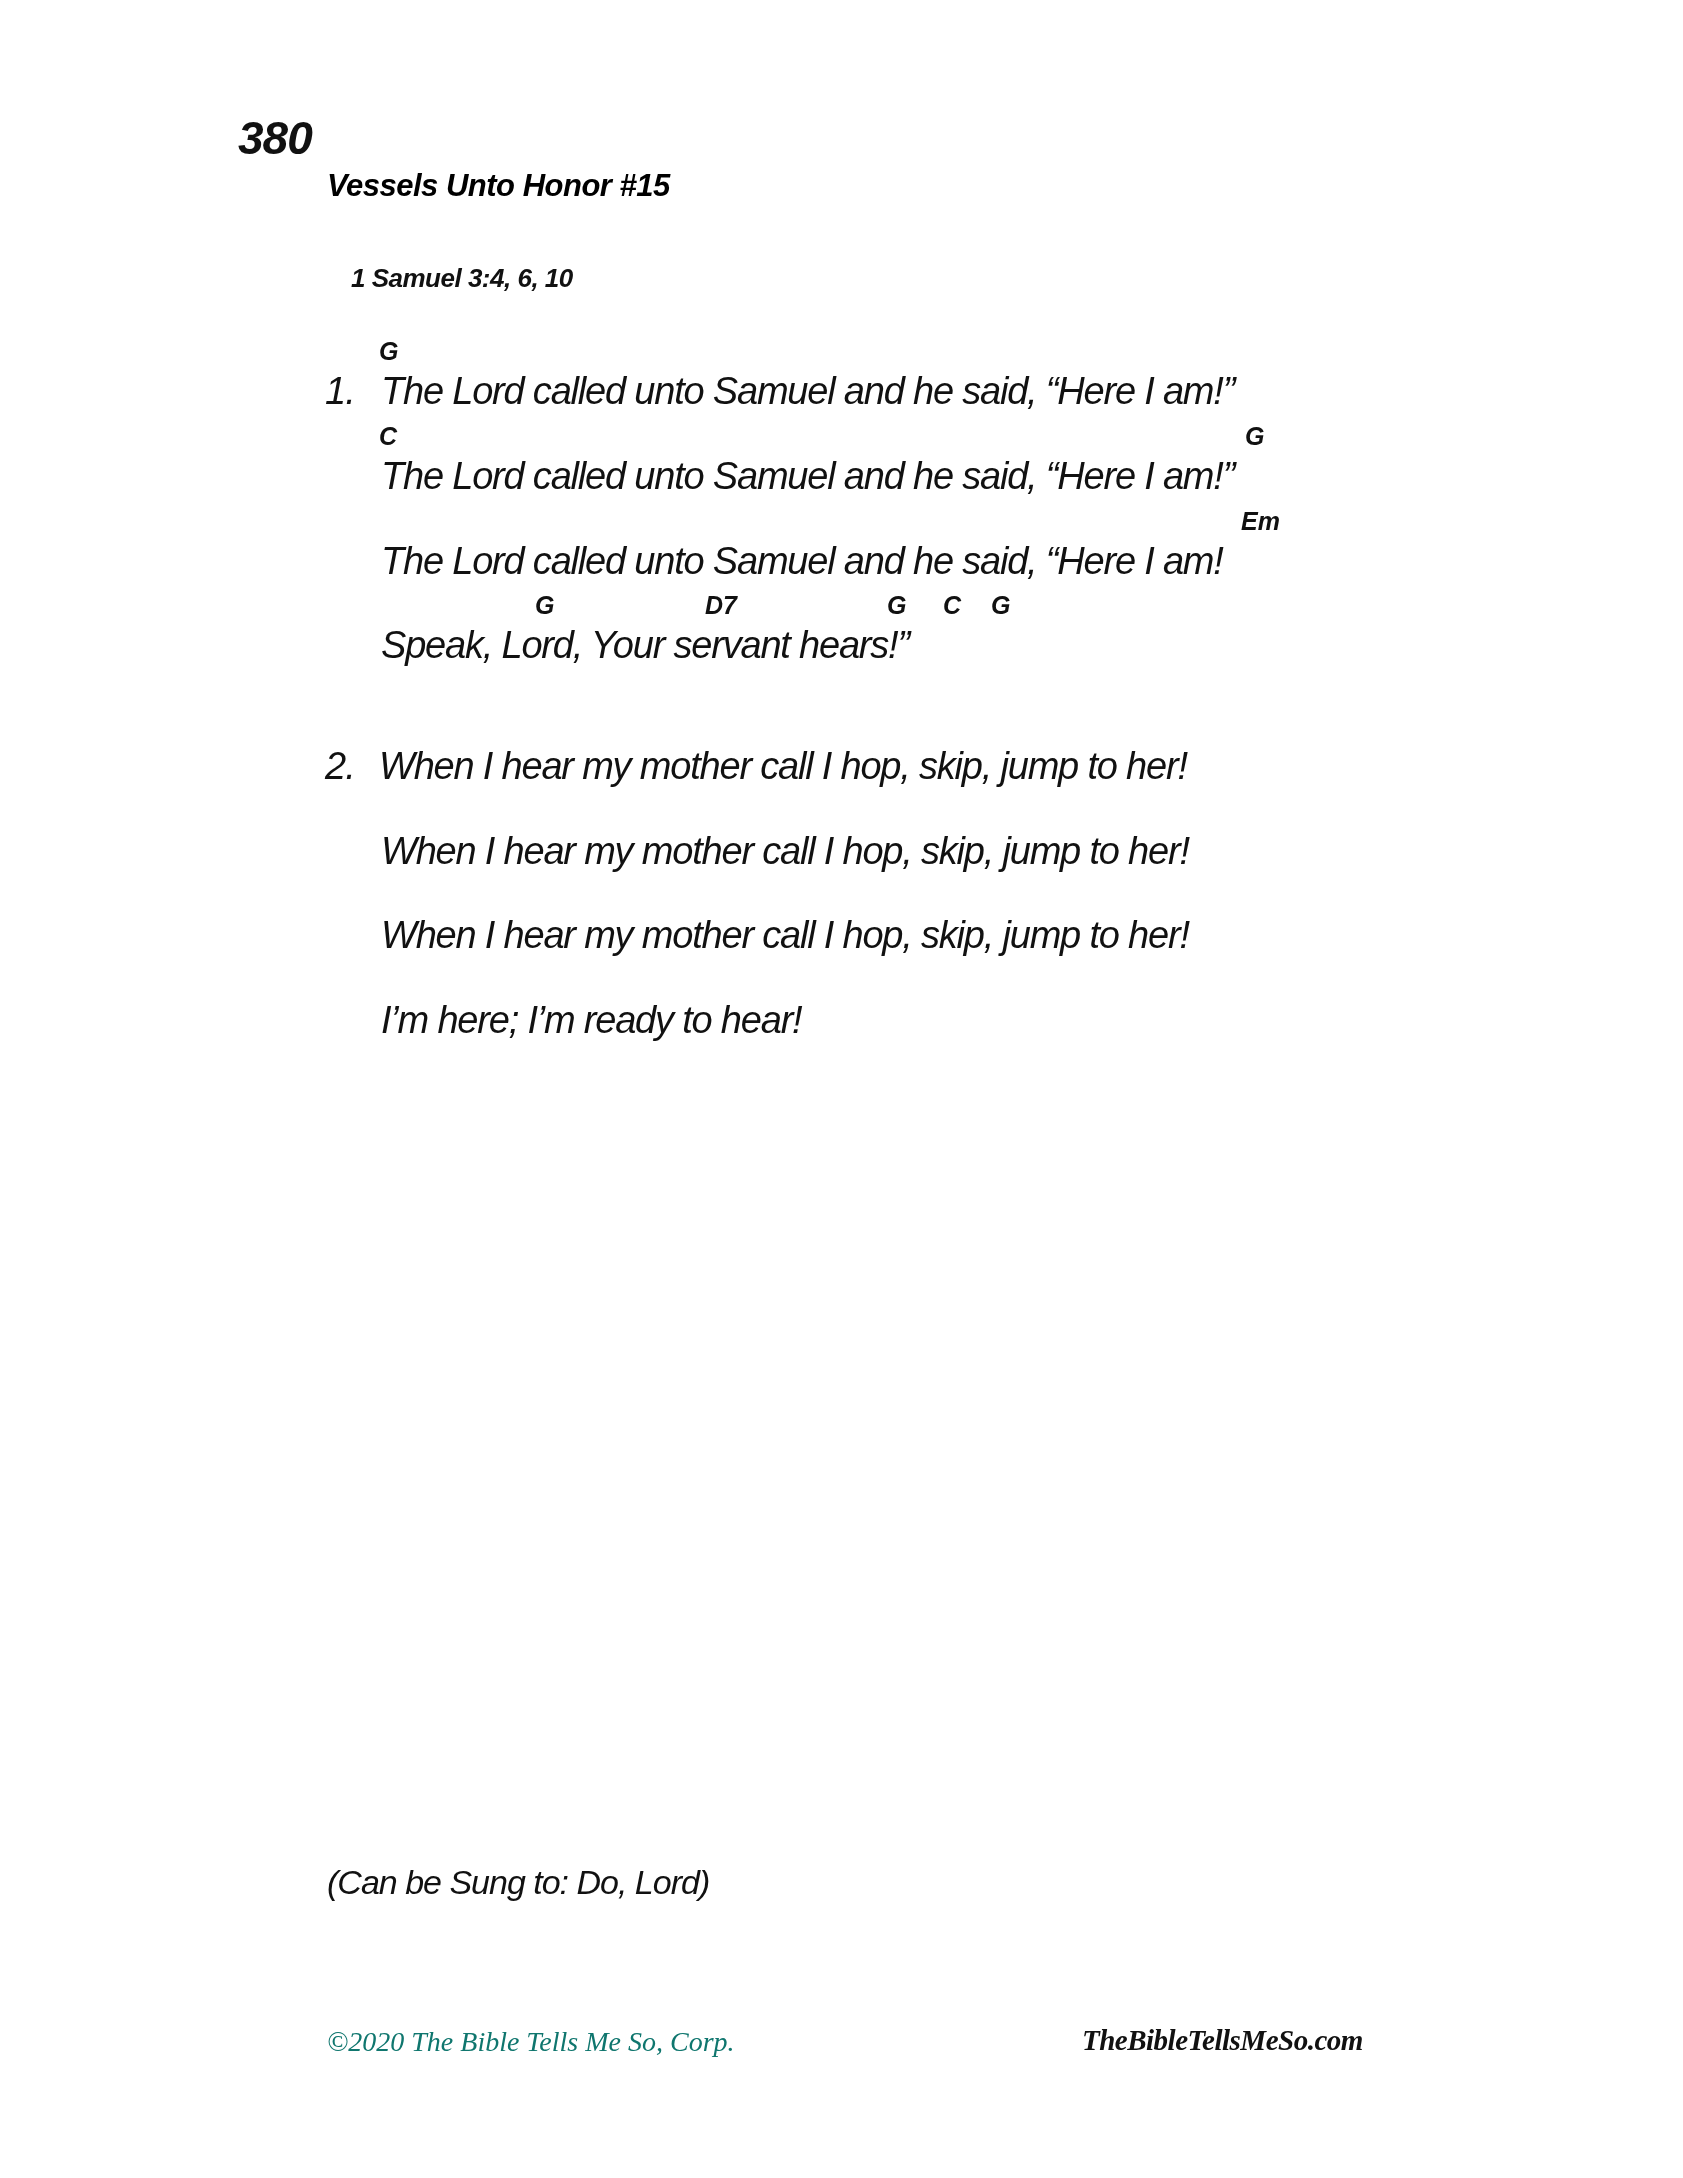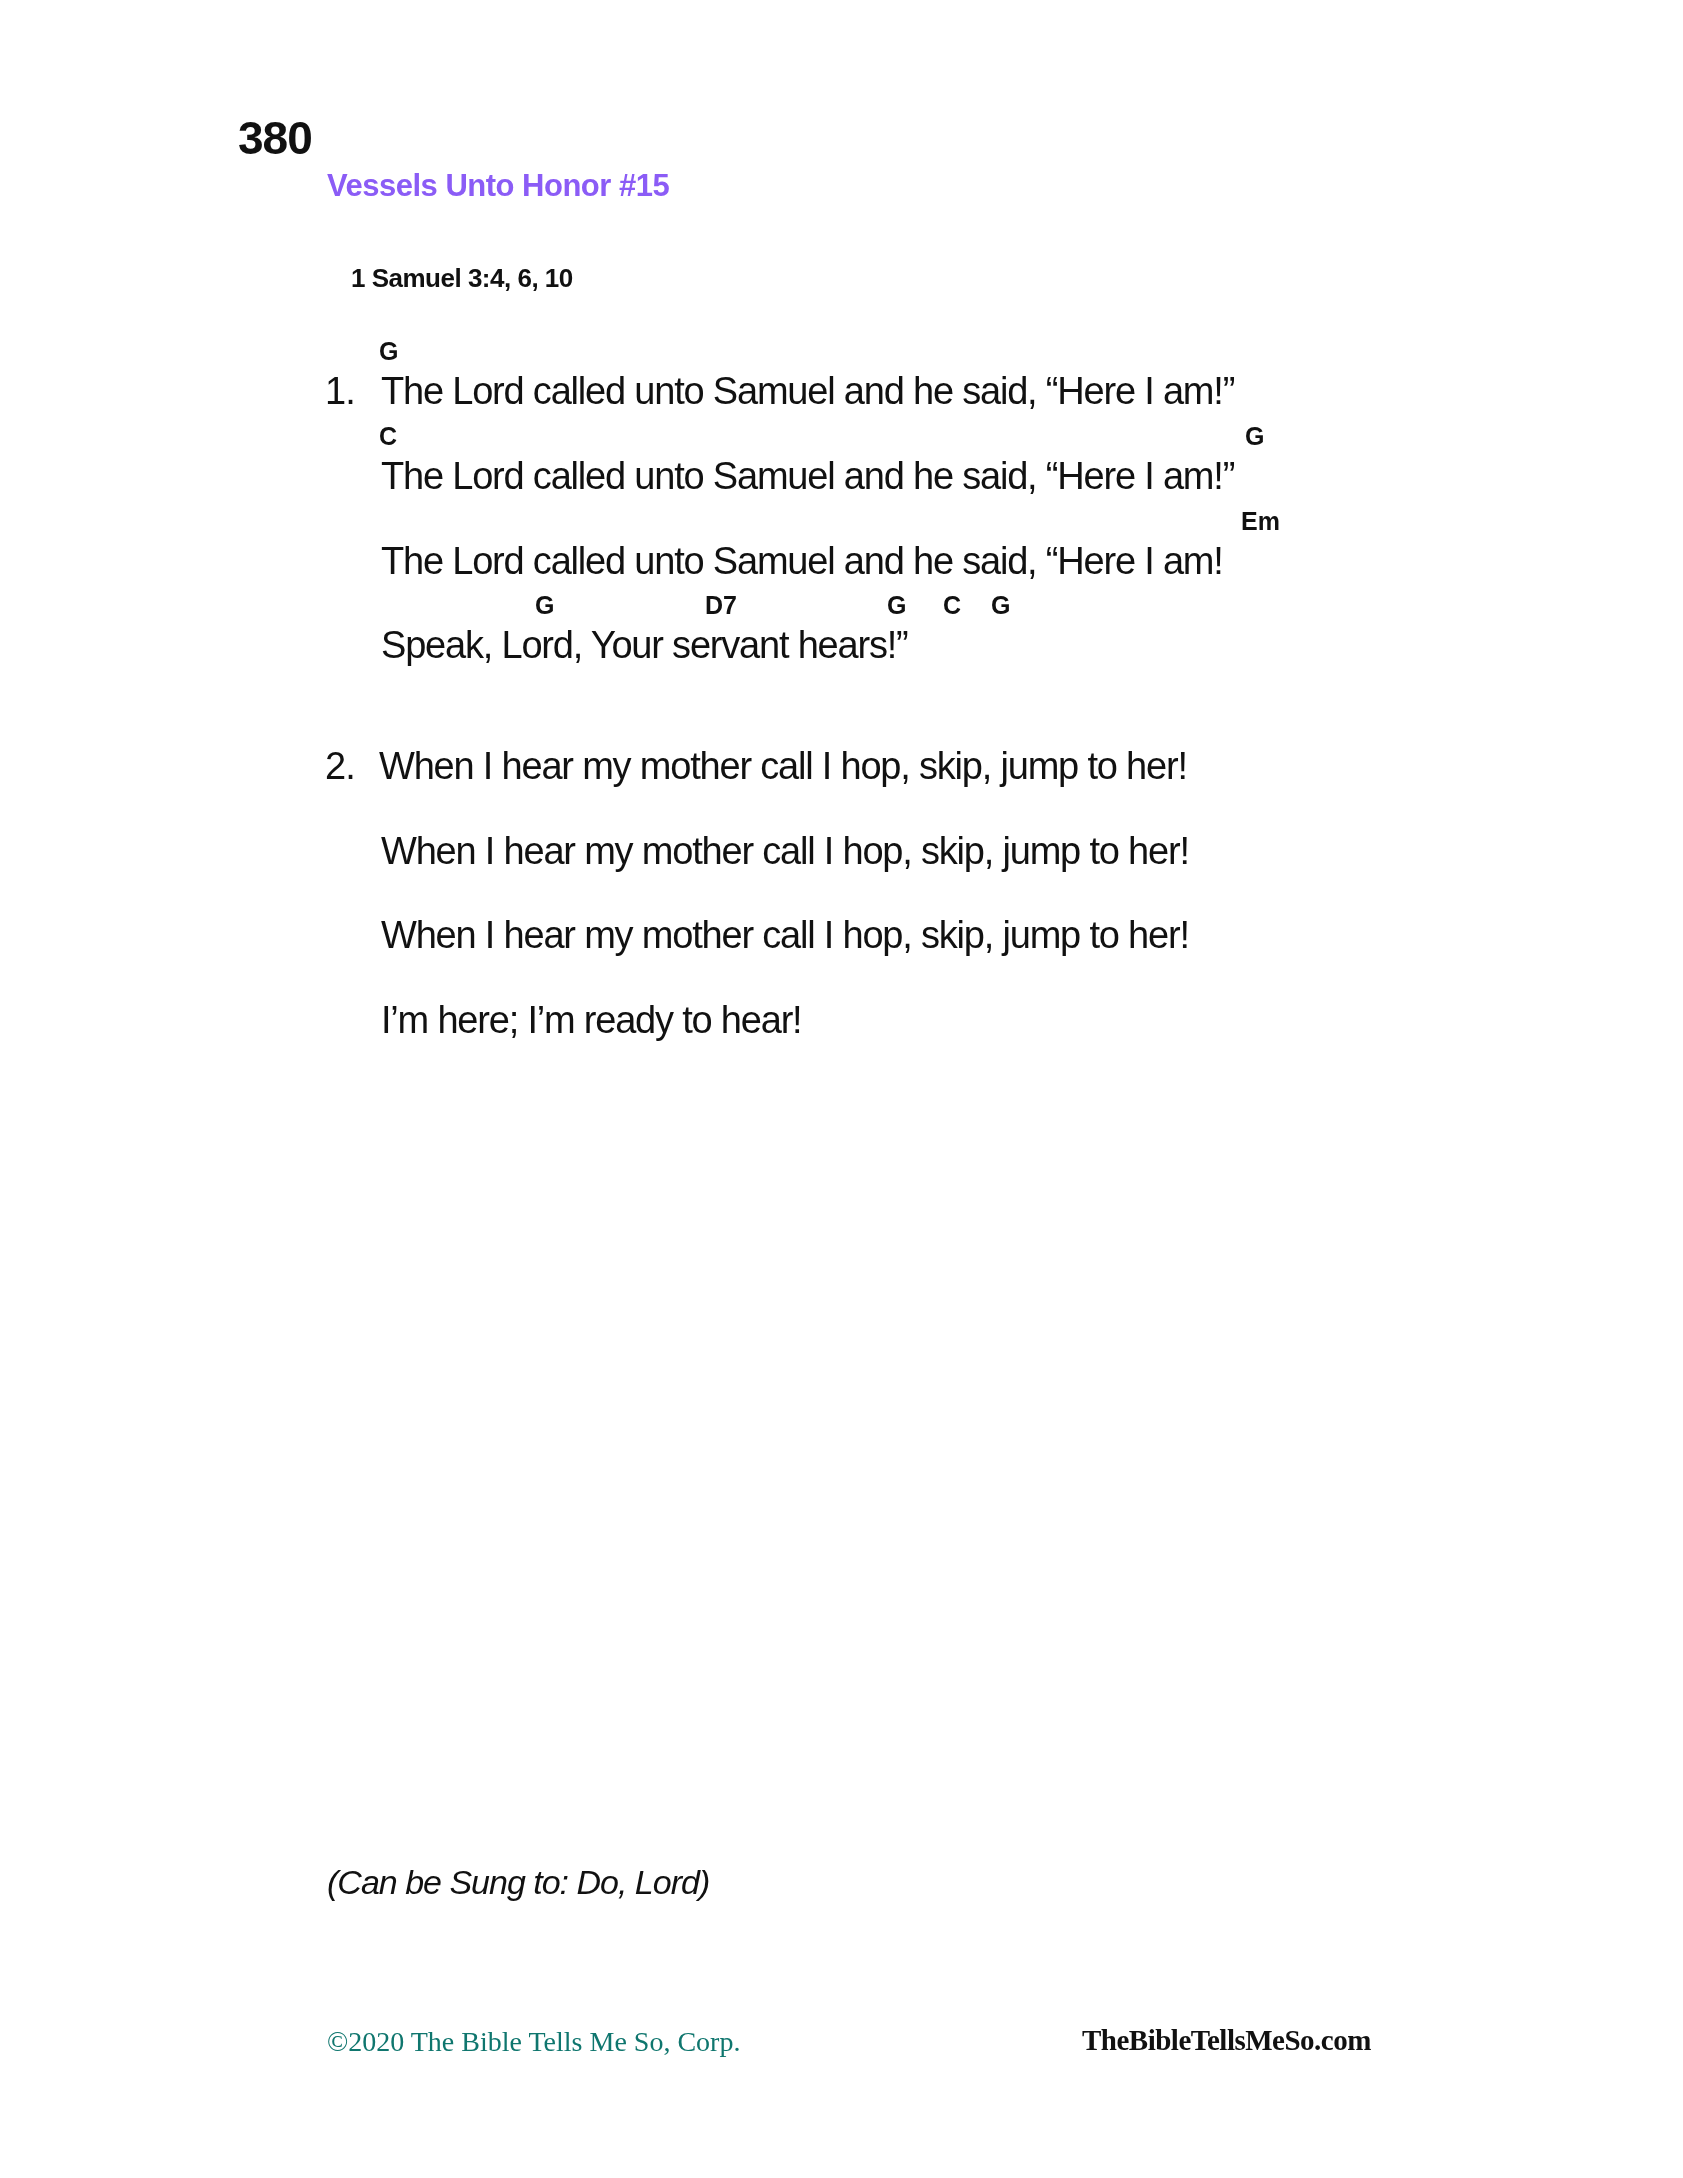--- a/index.html
+++ b/index.html
@@ -1,19 +1,19 @@
 <!DOCTYPE html>
 <html><head>
 <meta charset="utf-8">
 <style>
   html, body { margin:0; padding:0; background:#fff; }
   body { width:1683px; height:2178px; position:relative; overflow:hidden; font-family:"Liberation Sans", sans-serif; color:#111; }
-  .abs { position:absolute; white-space:nowrap; }
+  .abs { position:absolute; white-space:nowrap;font-style:italic; }
   .pagenum { left:238px; top:111px; font-size:46px; font-weight:bold; letter-spacing:-1px; }
-  .collection { left:327px; top:168px; font-size:31px; font-weight:bold; color:#8b5cf6; letter-spacing:-0.5px; }
+  .collection { left:327px; top:168px; font-size:31px; font-weight:bold; color:#000000; letter-spacing:-0.5px; }
   .reference { left:327px; top:263px; font-size:26px; font-weight:bold; letter-spacing:-0.5px;margin-left:24px; }
   .verse-num { font-size:38px; letter-spacing:-1px; }
   .lyric { font-size:38px; letter-spacing:-1.2px; }
   .chord { font-size:25px; font-weight:bold; }
   .note { left:327px; top:1863px; font-size:34px; font-style:italic; letter-spacing:-1px;text-align:right; }
   .copyright { left:327px; top:2026px; font-family:"Liberation Serif", serif; font-size:28px; color:#0f766e; }
   .website { left:1074px; top:2024px; font-family:"Liberation Serif", serif; font-size:29px; font-weight:bold; letter-spacing:-0.5px;margin-left:8px; }
 </style>
 </head>
 <body>

